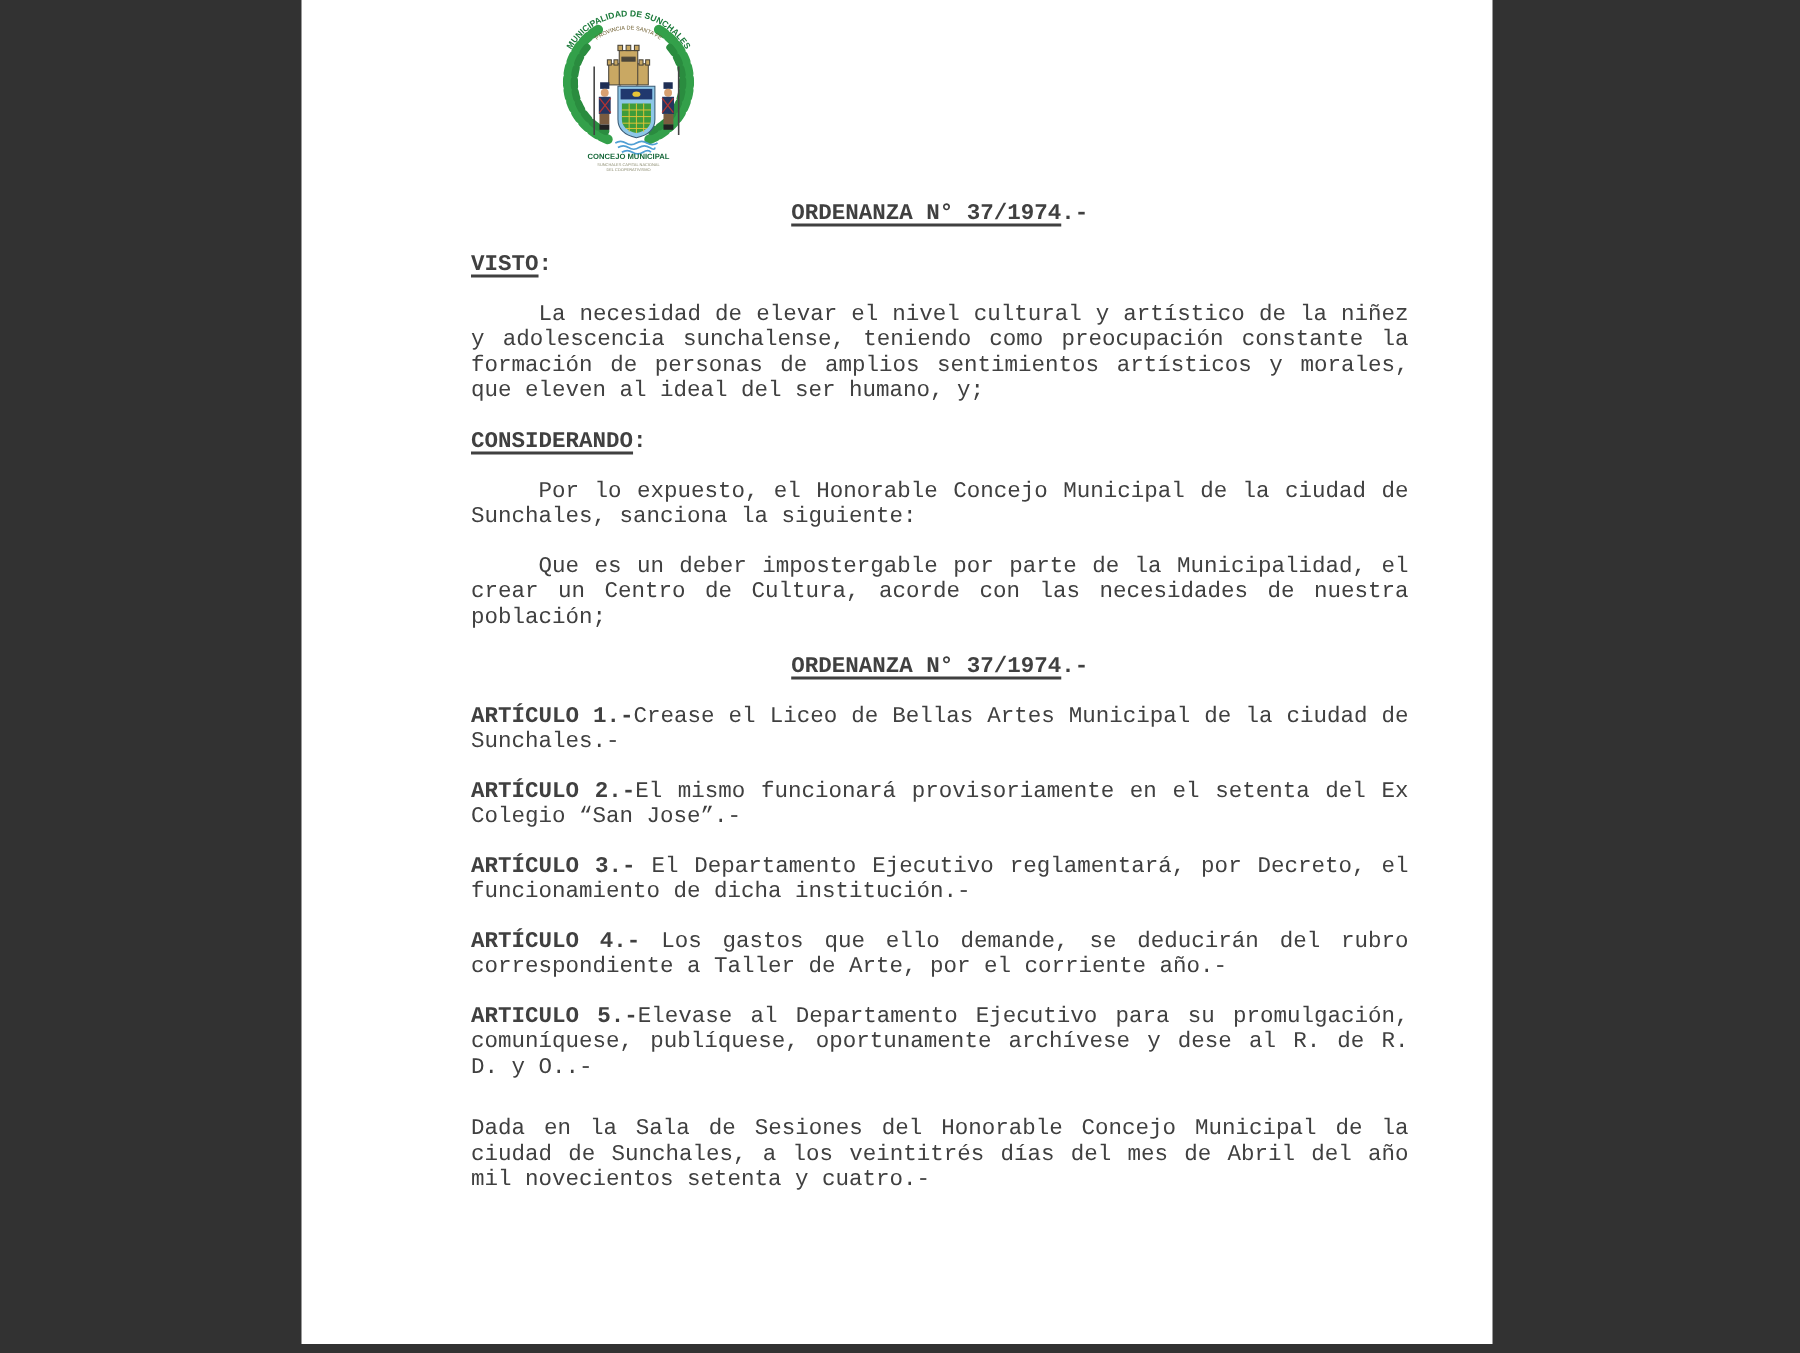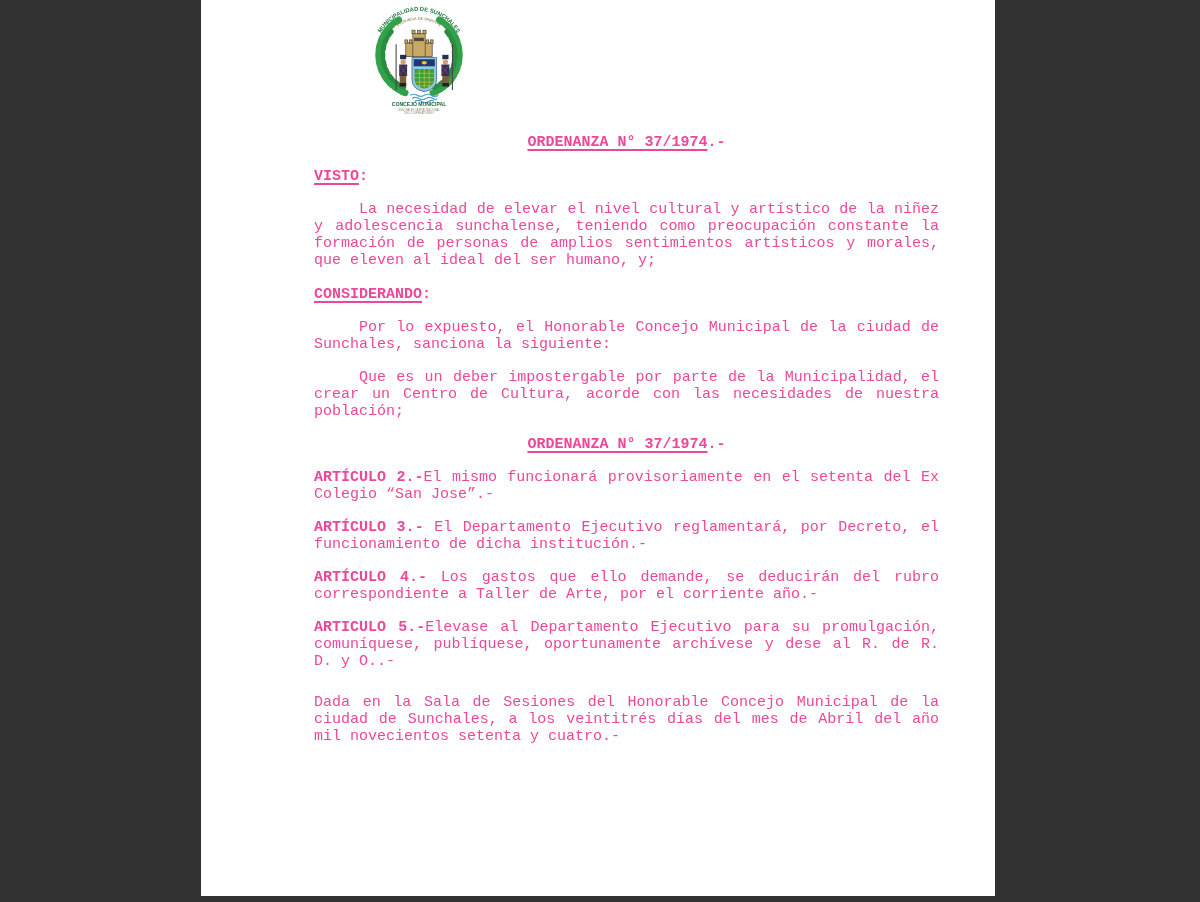--- a/index.html
+++ b/index.html
@@ -26,21 +26,21 @@
     width: 88px;
     height: 118px;
   }
   .content {
     position: absolute;
     left: 113px;
     top: 134px;
     width: 625px;
     font-size: 15px;
     line-height: 17px;
-    color: #ec4899;
+    color: #404040;
   }
   .content p { margin: 16px 0; }
   p.doc-title {
     margin: 0;
     text-align: center;
     font-weight: bold;
   }
   p.doc-title.second { margin: 16px 0; }
   .u {
     text-decoration: underline;
@@ -169,20 +169,21 @@
     <p class="para indent">La necesidad de elevar el nivel cultural y artístico de la niñez y adolescencia sunchalense, teniendo como preocupación constante la formación de personas de amplios sentimientos artísticos y morales, que eleven al ideal del ser humano, y;</p>
 
     <p class="heading"><span class="u">CONSIDERANDO</span><span>:</span></p>
 
     <p class="para indent">Por lo expuesto, el Honorable Concejo Municipal de la ciudad de Sunchales, sanciona la siguiente:</p>
 
     <p class="para indent">Que es un deber impostergable por parte de la Municipalidad, el crear un Centro de Cultura, acorde con las necesidades de nuestra población;</p>
 
     <p class="doc-title second"><span class="u">ORDENANZA N° 37/1974</span><span>.-</span></p>
 
+    <p class="para"><strong>ARTÍCULO 1.-</strong><span>Crease el Liceo de Bellas Artes Municipal de la ciudad de Sunchales.-</span></p>
 
     <p class="para"><strong>ARTÍCULO 2.-</strong><span>El mismo funcionará provisoriamente en el setenta del Ex Colegio “San Jose”.-</span></p>
 
     <p class="para"><strong>ARTÍCULO 3.-</strong><span> El Departamento Ejecutivo reglamentará, por Decreto, el funcionamiento de dicha institución.-</span></p>
 
     <p class="para"><strong>ARTÍCULO 4.-</strong><span> Los gastos que ello demande, se deducirán del rubro correspondiente a Taller de Arte, por el corriente año.-</span></p>
 
     <p class="para"><strong>ARTICULO 5.-</strong><span>Elevase al Departamento Ejecutivo para su promulgación, comuníquese, publíquese, oportunamente archívese y dese al R. de R. D. y O..-</span></p>
 
     <p class="para closing">Dada en la Sala de Sesiones del Honorable Concejo Municipal de la ciudad de Sunchales, a los veintitrés días del mes de Abril del año mil novecientos setenta y cuatro.-</p>

